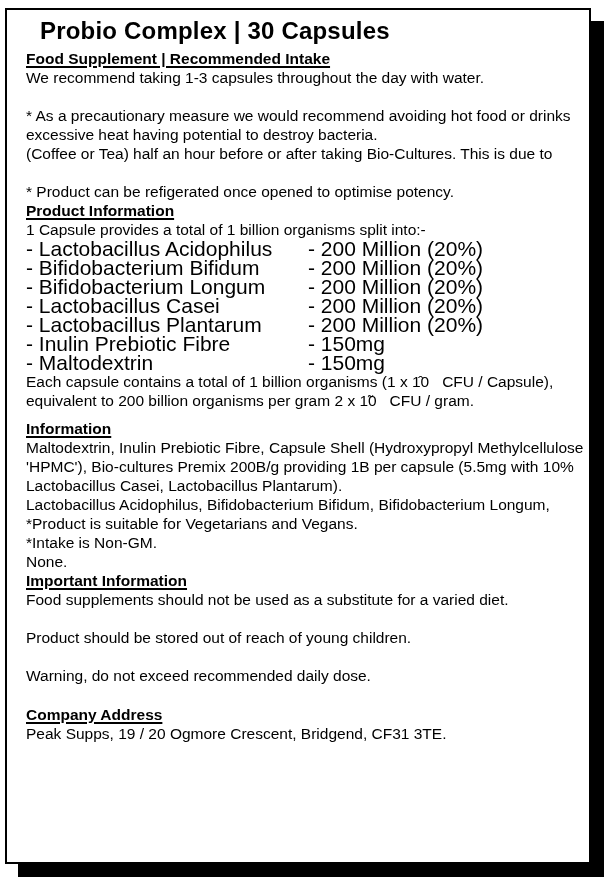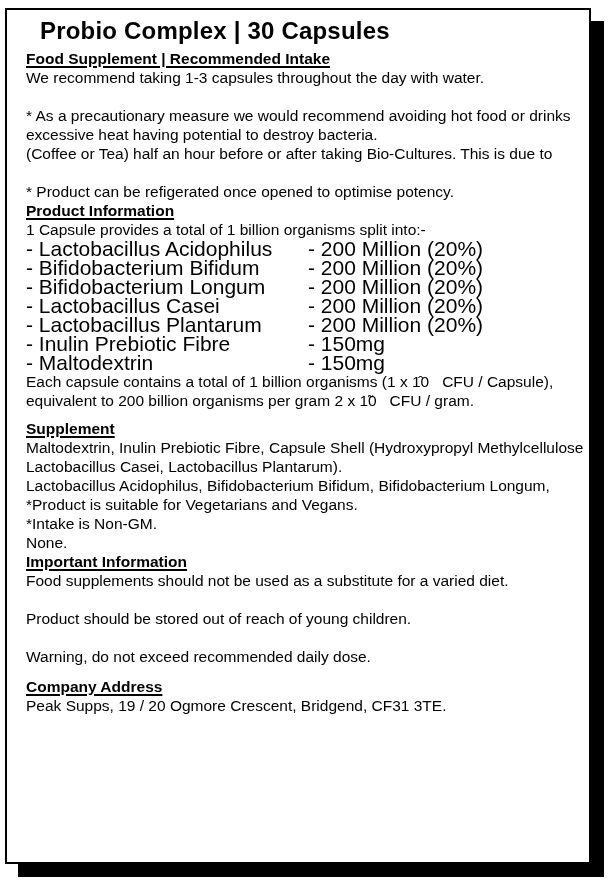--- a/index.html
+++ b/index.html
@@ -41,21 +41,21 @@
     font-size: 15.5px;
     font-weight: bold;
     line-height: 19px;
     min-height: 19px;
     text-decoration: underline;
     text-decoration-thickness: 1.5px;
     text-underline-offset: 2px;
     white-space: pre;
   }
   .h.gap-lg { margin-top: 9px; }
-  .h.gap-sm { margin-top: 11px; }
+  .h.gap-sm { margin-top: 20px; }
   .line {
     font-size: 15.5px;
     line-height: 19px;
     min-height: 19px;
     white-space: pre;
   }
   .org-row {
     display: flex;
     font-size: 21px;
     line-height: 19px;
@@ -115,22 +115,23 @@
       <div class="org-amount">- 150mg</div>
     </div>
     <div class="org-row">
       <div class="org-name">- Maltodextrin</div>
       <div class="org-amount">- 150mg</div>
     </div>
 
     <div class="line">Each capsule contains a total of 1 billion organisms (1 x 1̂0   CFU / Capsule),</div>
     <div class="line">equivalent to 200 billion organisms per gram 2 x 1̃0   CFU / gram.</div>
 
-    <div class="h gap-lg">Supplement</div>
+    <div class="h gap-lg">Information</div>
     <div class="line">Maltodextrin, Inulin Prebiotic Fibre, Capsule Shell (Hydroxypropyl Methylcellulose</div>
+    <div class="line">'HPMC'), Bio-cultures Premix 200B/g providing 1B per capsule (5.5mg with 10%</div>
     <div class="line">Lactobacillus Casei, Lactobacillus Plantarum).</div>
     <div class="line">Lactobacillus Acidophilus, Bifidobacterium Bifidum, Bifidobacterium Longum,</div>
     <div class="line">*Product is suitable for Vegetarians and Vegans.</div>
     <div class="line">*Intake is Non-GM.</div>
 
     <div class="line">None.</div>
 
     <div class="h">Important Information</div>
     <div class="line">Food supplements should not be used as a substitute for a varied diet.</div>
     <div class="line"></div>

